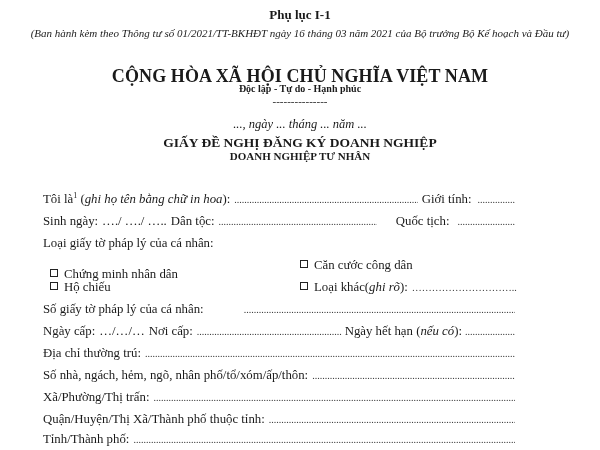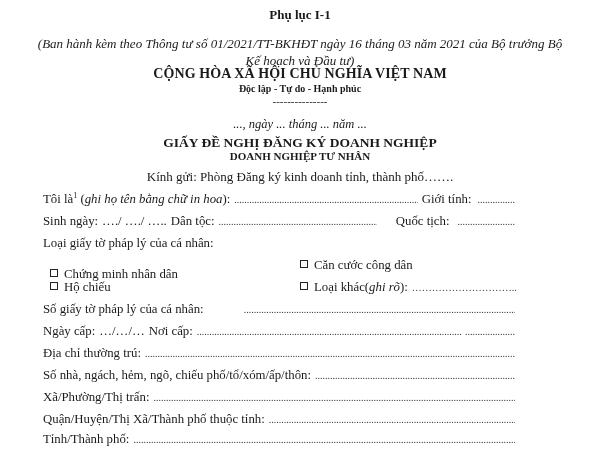--- a/index.html
+++ b/index.html
@@ -27,31 +27,31 @@
       width: 600px;
       text-align: center;
       white-space: nowrap;
     }
     .appendix-title {
       top: 7px;
       font-size: 13px;
       font-weight: bold;
     }
     .issued-note {
-      top: 35px;
+      top: 25px;
       left: 30px;
       width: 540px;
-      font-size: 13px;
+      font-size: 11px;
       font-style: italic;
       line-height: 17px;
       white-space: normal;
     }
     .nation {
       top: 66px;
-      font-size: 14px;
+      font-size: 18px;
       font-weight: bold;
       letter-spacing: 0.1px;
     }
     .motto {
       top: 83px;
       font-size: 10px;
       font-weight: bold;
     }
     .divider {
       top: 95px;
@@ -130,21 +130,20 @@
 <div class="page">
 
   <div class="center appendix-title">Phụ lục I-1</div>
   <div class="center issued-note">(Ban hành kèm theo Thông tư số 01/2021/TT-BKHĐT ngày 16 tháng 03 năm 2021 của Bộ trưởng Bộ Kế hoạch và Đầu tư)</div>
   <div class="center nation">CỘNG HÒA XÃ HỘI CHỦ NGHĨA VIỆT NAM</div>
   <div class="center motto">Độc lập - Tự do - Hạnh phúc</div>
   <div class="center divider">---------------</div>
   <div class="center date-line">..., ngày ... tháng ... năm ...</div>
   <div class="center form-title-1">GIẤY ĐỀ NGHỊ ĐĂNG KÝ DOANH NGHIỆP</div>
   <div class="center form-title-2">DOANH NGHIỆP TƯ NHÂN</div>
-  <div class="center addressee">Kính gửi: Phòng Đăng ký kinh doanh tỉnh, thành phố…….</div>
 
   <div class="row" style="top:192px;">
     <span class="label"><span>Tôi là</span><sup>1</sup><span> (</span><span class="italic">ghi họ tên bằng chữ in hoa</span><span>):</span></span>
     <span class="dots">...............................................................................................................................................................................................................................</span>
     <span class="seg" style="margin-left:4px;">Giới tính:</span>
     <span class="dots-fixed" style="margin-left:6px;margin-right:0;">...............</span>
   </div>
 
   <div class="row" style="top:214px;">
     <span class="label">Sinh ngày:</span>
@@ -183,30 +182,31 @@
   <div class="row" style="top:302px;gap:36px;">
     <span class="label">Số giấy tờ pháp lý của cá nhân:</span>
     <span class="dots">...............................................................................................................................................................................................................................</span>
   </div>
 
   <div class="row" style="top:324px;">
     <span class="label">Ngày cấp:</span>
     <span class="seg" style="margin-left:4px;">…/…/…</span>
     <span class="seg" style="margin-left:4px;">Nơi cấp:</span>
     <span class="dots">...............................................................................................................................................................................................................................</span>
+    <span class="seg" style="margin-left:3px;"><span>Ngày hết hạn</span><span> (</span><span class="italic">nếu có</span><span>):</span></span>
     <span class="dots-fixed" style="margin-right:0;">....................</span>
   </div>
 
   <div class="row" style="top:346px;">
     <span class="label">Địa chỉ thường trú:</span>
     <span class="dots">...............................................................................................................................................................................................................................</span>
   </div>
 
   <div class="row" style="top:368px;">
-    <span class="label">Số nhà, ngách, hẻm, ngõ, chiếu phố/tổ/xóm/ấp/thôn:</span>
+    <span class="label">Số nhà, ngách, hẻm, ngõ, nhân phố/tổ/xóm/ấp/thôn:</span>
     <span class="dots">...............................................................................................................................................................................................................................</span>
   </div>
 
   <div class="row" style="top:390px;">
     <span class="label">Xã/Phường/Thị trấn:</span>
     <span class="dots">...............................................................................................................................................................................................................................</span>
   </div>
 
   <div class="row" style="top:412px;">
     <span class="label">Quận/Huyện/Thị Xã/Thành phố thuộc tỉnh:</span>

